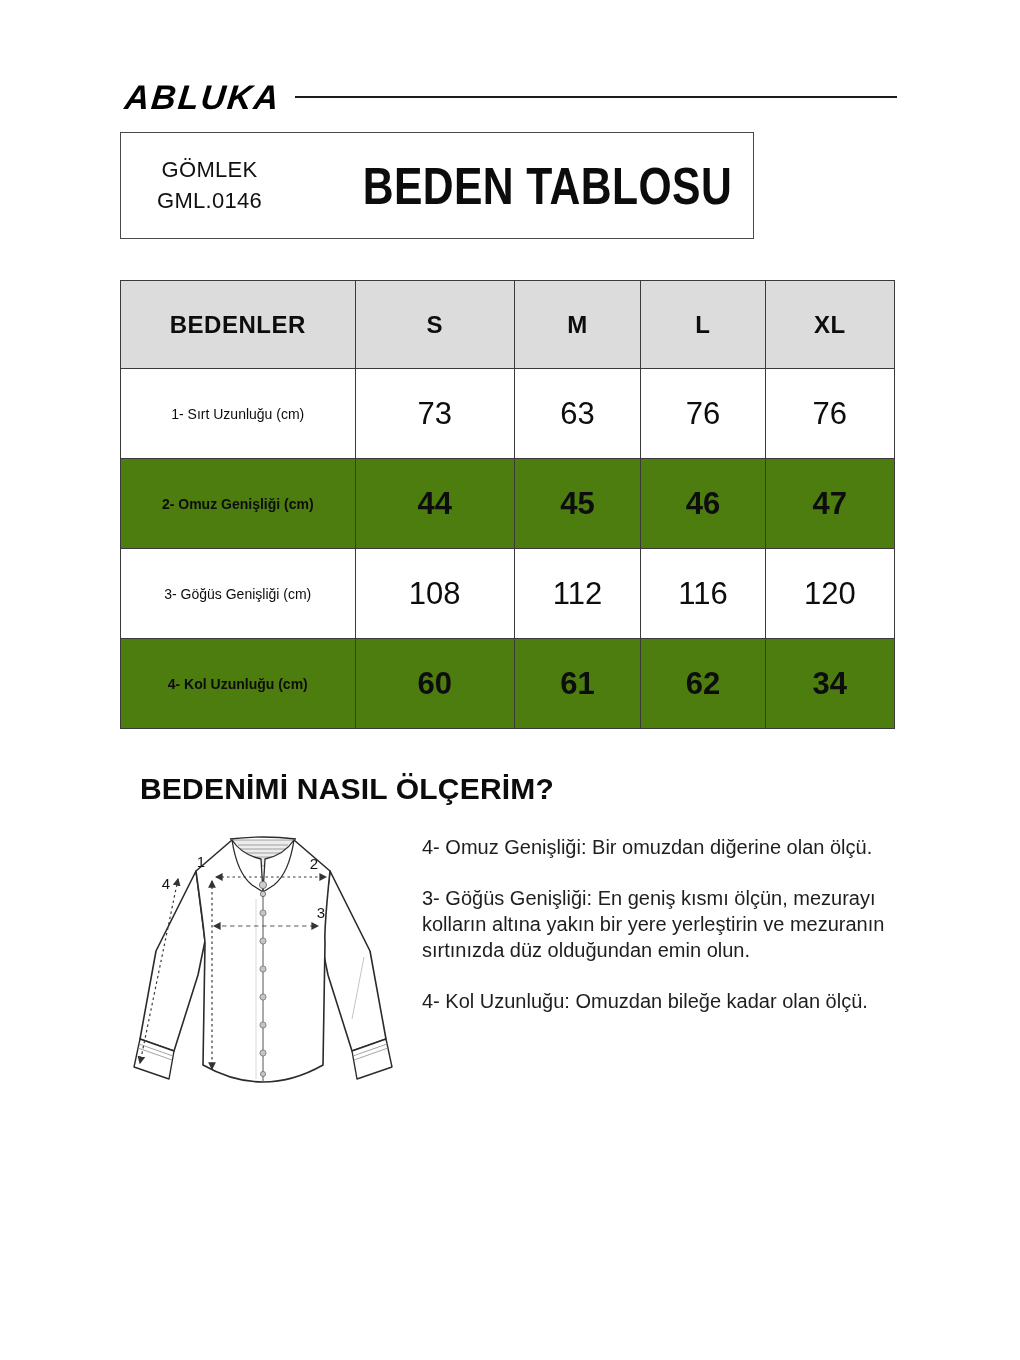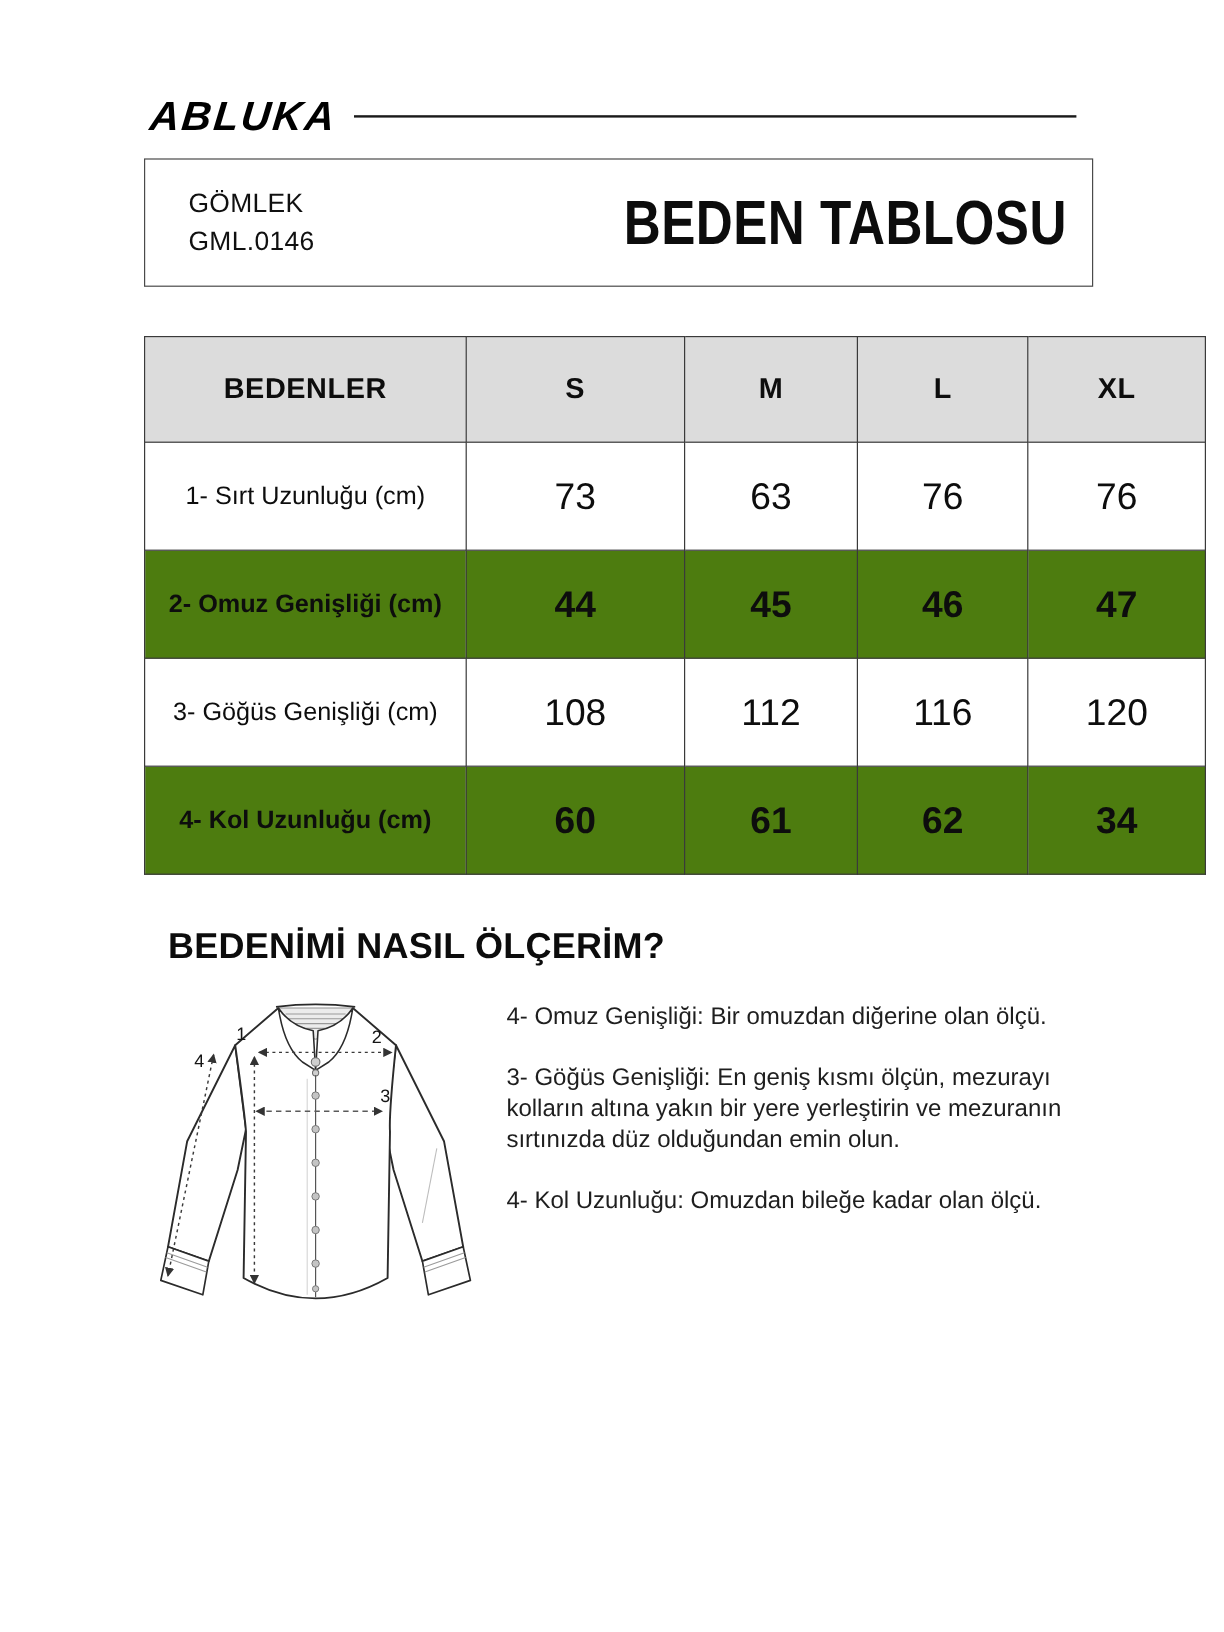--- a/index.html
+++ b/index.html
@@ -10,50 +10,50 @@
   }
   .page{position:absolute;inset:0;background:#fff;}
 
   
   .logo-row{position:absolute;left:125px;top:78px;right:123px;height:38px;display:flex;align-items:center;}
   .logo{font-size:34px;font-weight:bold;font-style:italic;letter-spacing:2px;color:#000;transform:skewX(-6deg);white-space:nowrap;}
   .logo-line{flex:1;height:2px;background:#1a1a1a;margin-left:14px;}
 
   
   .title-box{
-    position:absolute;left:120px;top:132px;width:791px;height:107px;
+    position:absolute;left:120px;top:132px;width:634px;height:107px;
     border:1.5px solid #4a4a4a;box-sizing:border-box;background:#fff;
-    display:flex;align-items:center;
+    display:flex;align-items:center;text-align:center;
   }
   .product-info{padding-left:36px;font-size:22px;line-height:1.4;color:#101010;letter-spacing:0.3px;}
   .table-title{
     margin-left:auto;padding-right:26px;font-size:52px;font-weight:bold;color:#0c0c0c;
     letter-spacing:0.5px;transform:scaleX(0.82);transform-origin:right center;white-space:nowrap;
   }
 
   
   .size-table{
-    position:absolute;left:120px;top:280px;width:885px;height:448px;
+    position:absolute;left:120px;top:280px;width:775px;height:448px;
     border-collapse:collapse;table-layout:fixed;
     border:1.5px solid #3a3a3a;
   }
   .size-table col.c0{width:30.3%;}
   .size-table col.c1{width:20.6%;}
   .size-table col.c2{width:16.3%;}
   .size-table col.c3{width:16.1%;}
   .size-table col.c4{width:16.7%;}
   .size-table th,.size-table td{
     border:1px solid #3a3a3a;text-align:center;vertical-align:middle;
     background:#fff;color:#0d0d0d;padding:0;
   }
   .size-table thead tr{height:88px;}
   .size-table tbody tr{height:90px;}
   .size-table th{background:#dcdcdc;font-size:24px;font-weight:bold;letter-spacing:0.5px;}
   .size-table tr.alt td{background:#4d7c0f;font-weight:bold;}
-  .size-table td.label{font-size:21px;}
+  .size-table td.label{font-size:14px;}
   .size-table td.val{font-size:31px;}
 
   
   .howto-heading{
     position:absolute;left:140px;top:772px;margin:0;
     font-size:30px;font-weight:bold;color:#0c0c0c;letter-spacing:0.2px;
   }
   .diagram{position:absolute;left:128px;top:828px;width:288px;height:292px;}
   .diagram svg{width:100%;height:100%;display:block;}
 

